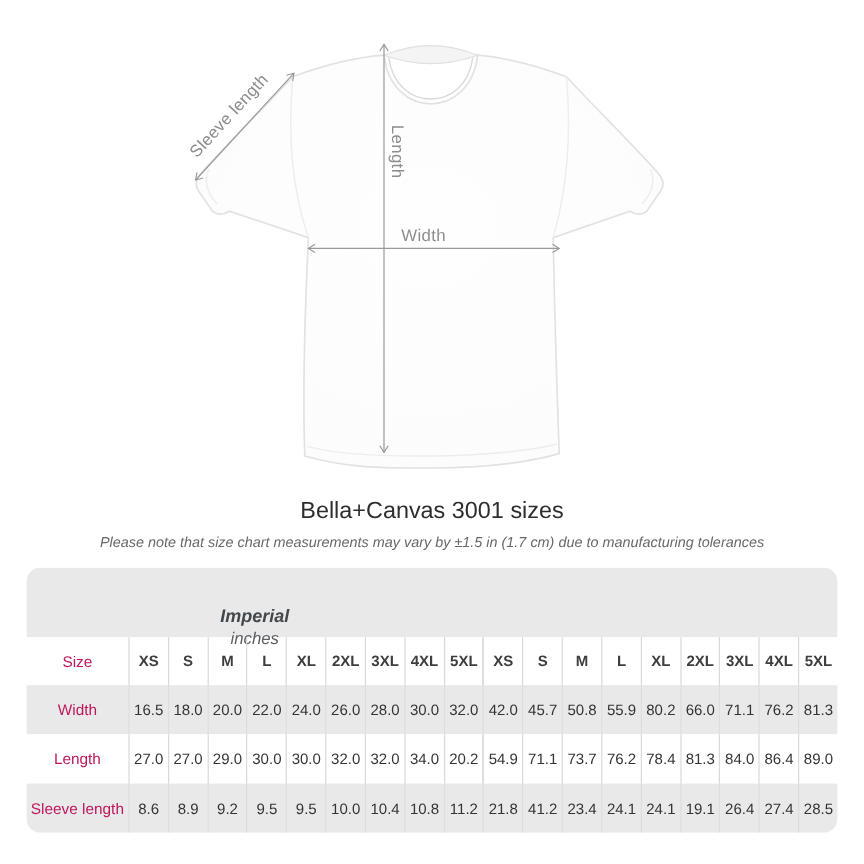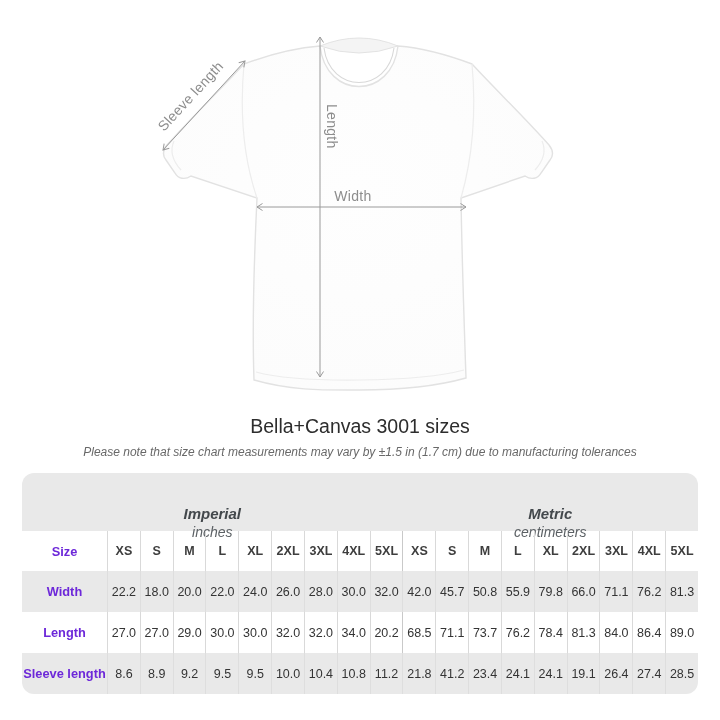--- a/index.html
+++ b/index.html
@@ -38,21 +38,21 @@
   .data-row{height:41px;background:#ffffff;}
   .data-row.alt{background:#e9e9e9;}
   .tcell{
     height:100%;display:flex;align-items:center;justify-content:center;
     font-size:12.5px;color:#343434;white-space:nowrap;
   }
   .trow .tcell:not(:first-child){border-left:1px solid #d9d9d9;}
   .data-row.alt .tcell:not(:first-child){border-left-color:#dedede;}
   .trow .tcell.sec-start{border-left-color:#c9c9c9;}
   .size-row .tcell{font-weight:bold;color:#3e3e3e;}
-  .tcell.label-cell{font-weight:bold;color:#6d28d9;font-size:12.8px;}
+  .tcell.label-cell{font-weight:normal;color:#be185d;font-size:12.8px;}
 </style>
 </head>
 <body>
 
 <div class="canvas">
 
   <svg class="shirt-svg" width="440" height="402" viewBox="0 0 440 402">
     <defs>
       <radialGradient id="bodyShade" cx="50%" cy="42%" r="78%">
         <stop offset="0%" stop-color="#fefefe"></stop>
@@ -105,24 +105,20 @@
   </svg>
 
   <h1 class="title">Bella+Canvas 3001 sizes</h1>
   <p class="note">Please note that size chart measurements may vary by ±1.5 in (1.7 cm) due to manufacturing tolerances</p>
 
   <div class="table-wrap">
     <div class="group-row">
       <div class="gcell">
         <div class="glabel">Imperial</div>
         <div class="gsub">inches</div>
-      </div>
-      <div class="gcell">
-        <div class="glabel">Metric</div>
-        <div class="gsub">centimeters</div>
       </div>
     </div>
     <div>
         <div class="trow size-row">
           <div class="tcell label-cell">Size</div>
           <div class="tcell size-cell">XS</div>
           <div class="tcell size-cell">S</div>
           <div class="tcell size-cell">M</div>
           <div class="tcell size-cell">L</div>
           <div class="tcell size-cell">XL</div>
@@ -135,51 +131,51 @@
           <div class="tcell size-cell">M</div>
           <div class="tcell size-cell">L</div>
           <div class="tcell size-cell">XL</div>
           <div class="tcell size-cell">2XL</div>
           <div class="tcell size-cell">3XL</div>
           <div class="tcell size-cell">4XL</div>
           <div class="tcell size-cell">5XL</div>
         </div>
         <div class="trow data-row alt">
           <div class="tcell label-cell">Width</div>
-          <div class="tcell num-cell">22.2</div>
+          <div class="tcell num-cell">16.5</div>
           <div class="tcell num-cell">18.0</div>
           <div class="tcell num-cell">20.0</div>
           <div class="tcell num-cell">22.0</div>
           <div class="tcell num-cell">24.0</div>
           <div class="tcell num-cell">26.0</div>
           <div class="tcell num-cell">28.0</div>
           <div class="tcell num-cell">30.0</div>
           <div class="tcell num-cell">32.0</div>
           <div class="tcell sec-start num-cell">42.0</div>
           <div class="tcell num-cell">45.7</div>
           <div class="tcell num-cell">50.8</div>
           <div class="tcell num-cell">55.9</div>
-          <div class="tcell num-cell">79.8</div>
+          <div class="tcell num-cell">80.2</div>
           <div class="tcell num-cell">66.0</div>
           <div class="tcell num-cell">71.1</div>
           <div class="tcell num-cell">76.2</div>
           <div class="tcell num-cell">81.3</div>
         </div>
         <div class="trow data-row">
           <div class="tcell label-cell">Length</div>
           <div class="tcell num-cell">27.0</div>
           <div class="tcell num-cell">27.0</div>
           <div class="tcell num-cell">29.0</div>
           <div class="tcell num-cell">30.0</div>
           <div class="tcell num-cell">30.0</div>
           <div class="tcell num-cell">32.0</div>
           <div class="tcell num-cell">32.0</div>
           <div class="tcell num-cell">34.0</div>
           <div class="tcell num-cell">20.2</div>
-          <div class="tcell sec-start num-cell">68.5</div>
+          <div class="tcell sec-start num-cell">54.9</div>
           <div class="tcell num-cell">71.1</div>
           <div class="tcell num-cell">73.7</div>
           <div class="tcell num-cell">76.2</div>
           <div class="tcell num-cell">78.4</div>
           <div class="tcell num-cell">81.3</div>
           <div class="tcell num-cell">84.0</div>
           <div class="tcell num-cell">86.4</div>
           <div class="tcell num-cell">89.0</div>
         </div>
         <div class="trow data-row alt">

